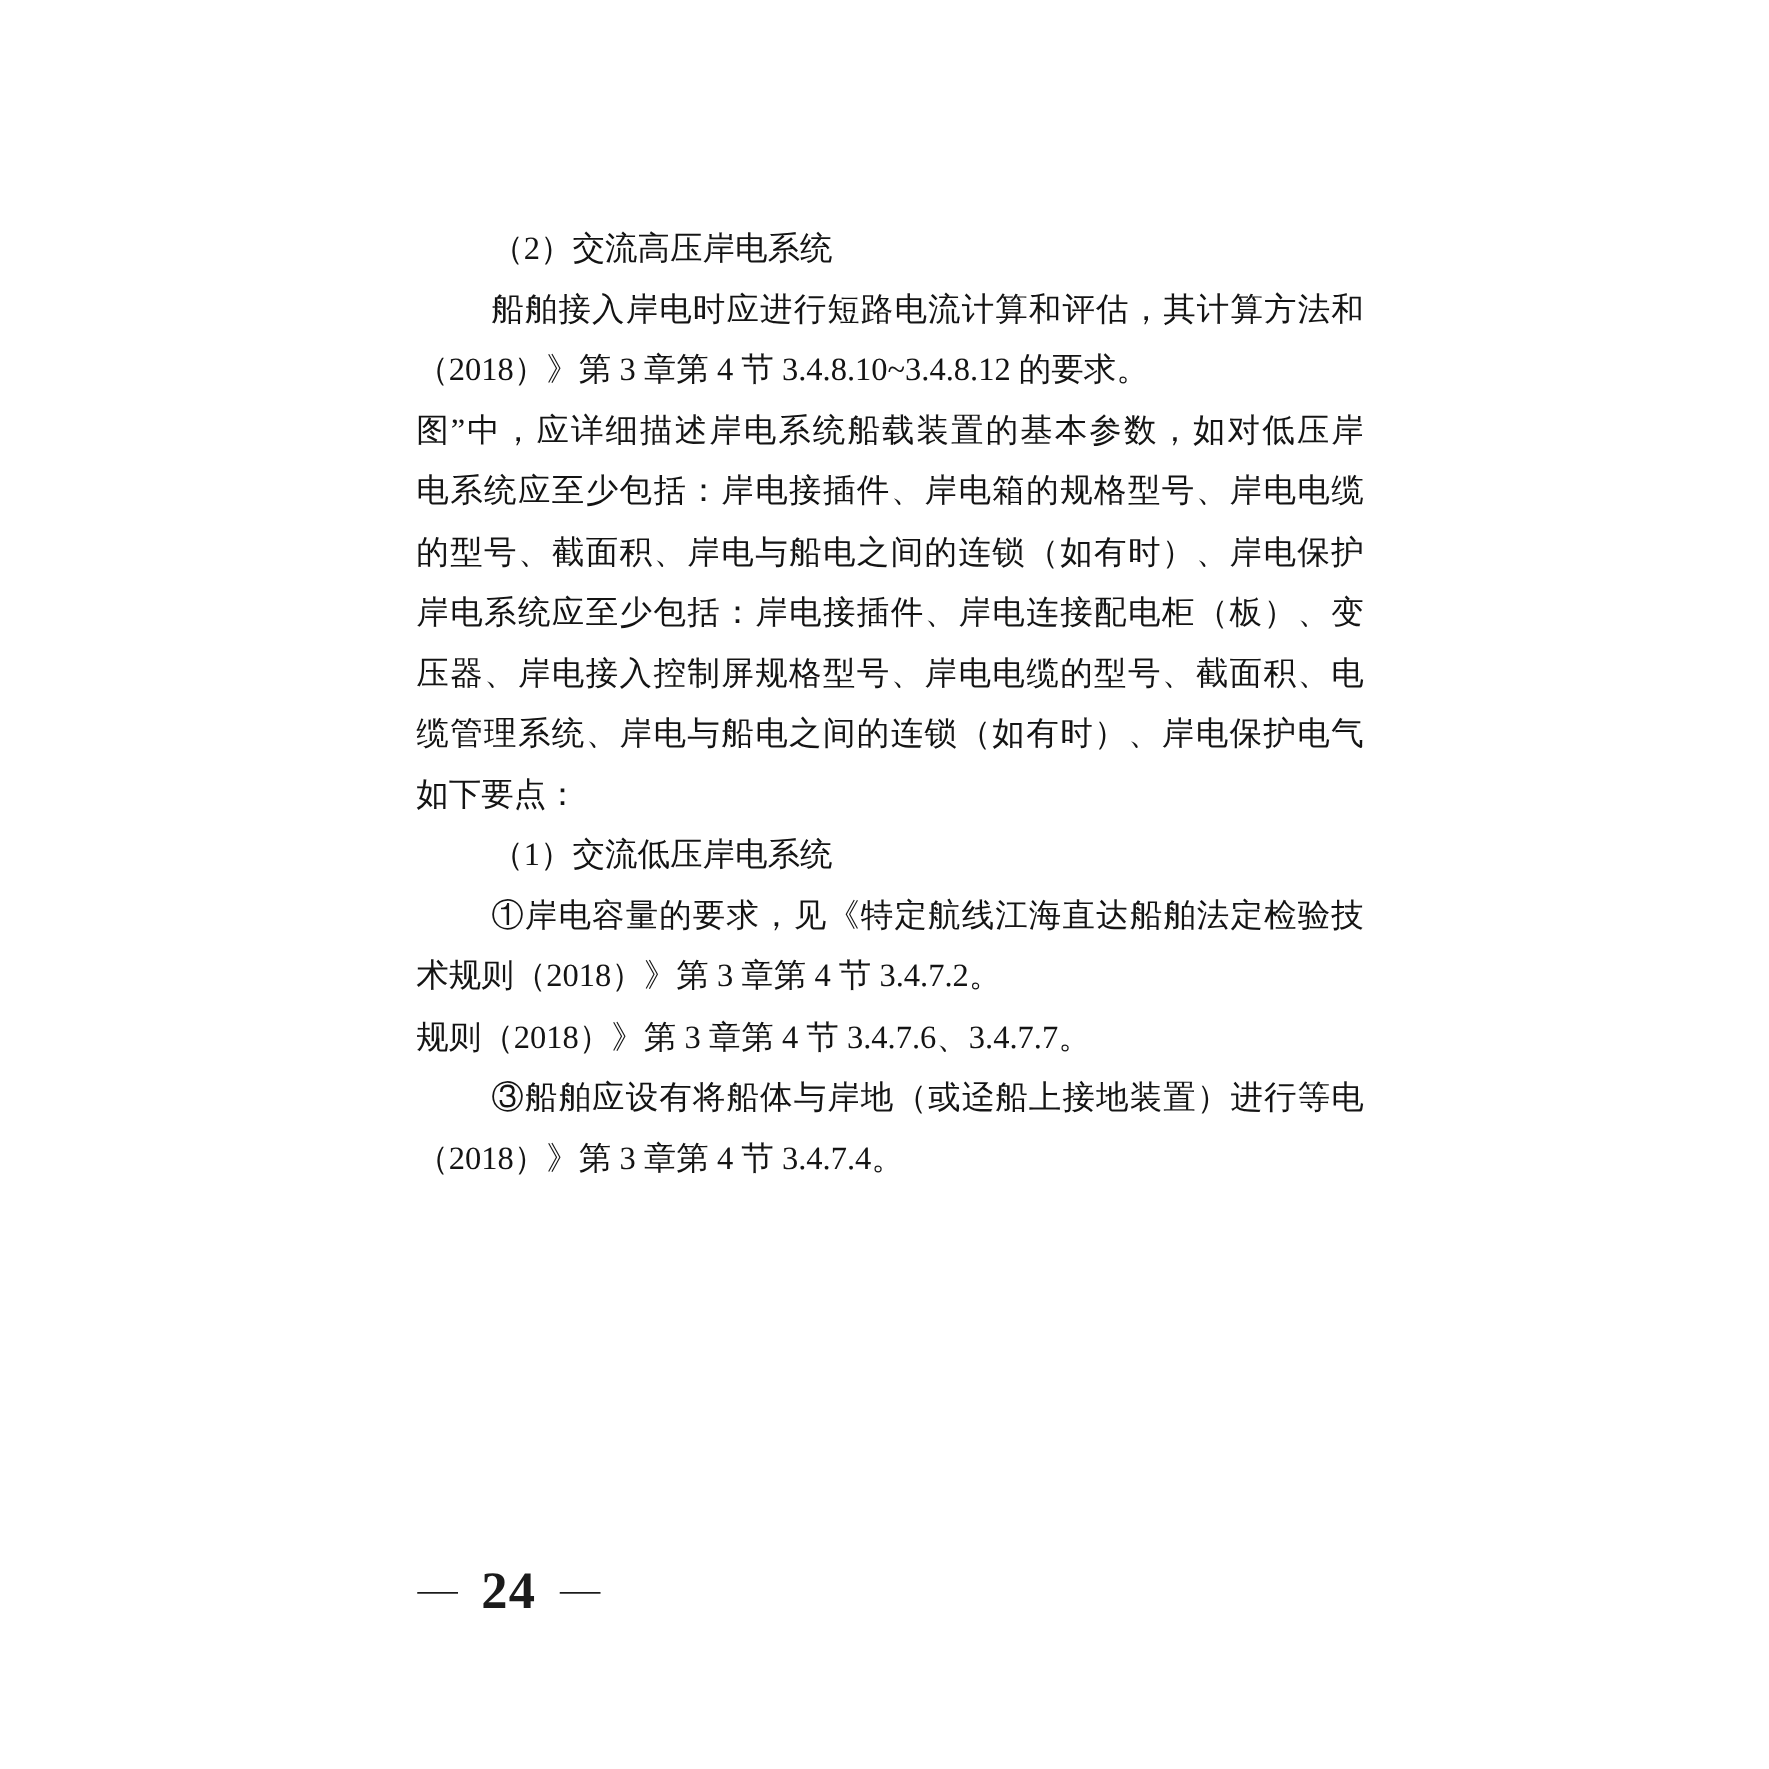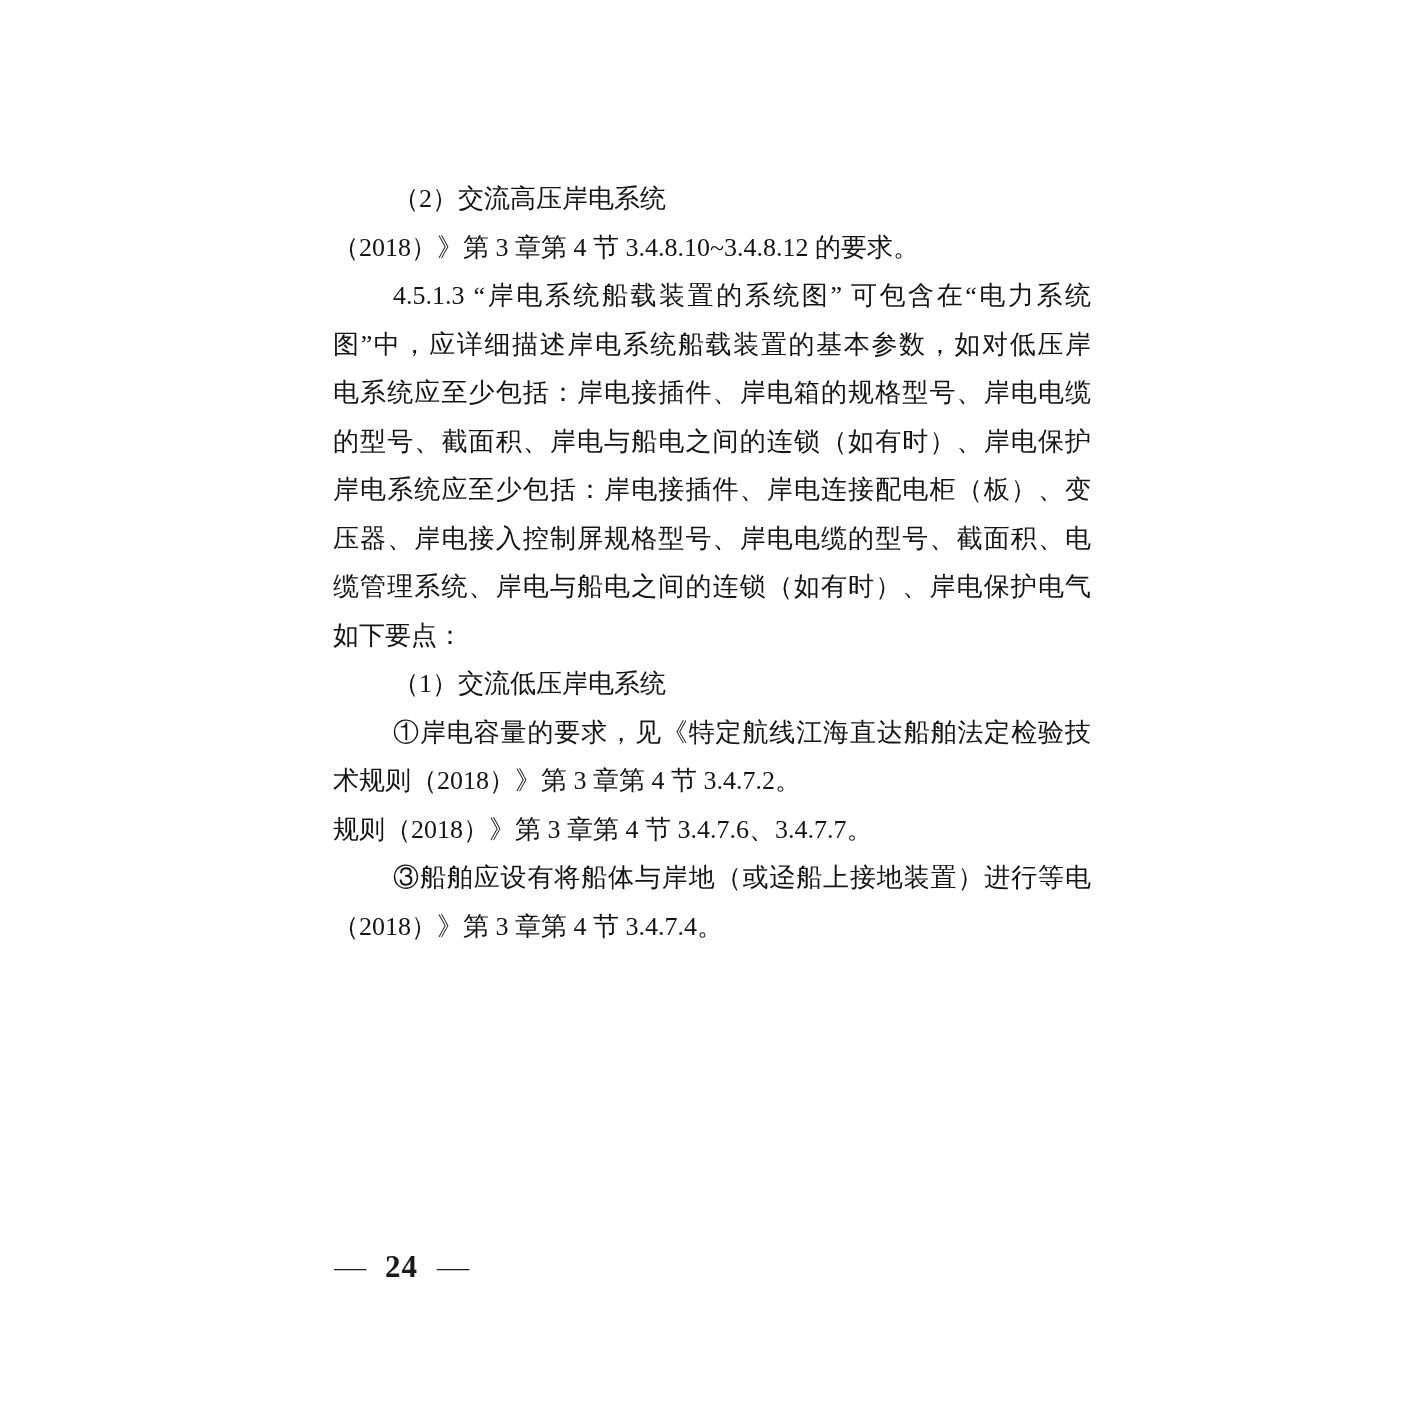--- a/index.html
+++ b/index.html
@@ -41,37 +41,37 @@
     left: 336px;
     top: 1249px;
     display: flex;
     align-items: center;
     gap: 21px;
     font-size: 30px;
     color: #1b1b1b;
   }
   .footer .pagenum {
     font-weight: 700;
-    font-size: 31px;
+    font-size: 42px;
     letter-spacing: 1px;
   }
   .footer .dash {
     font-size: 28px;
     transform: scaleX(1.15);
   }
 </style>
 </head>
 <body>
 
 <div class="page">
 
   <div class="text-block">
     <div class="line indent end">（2）交流高压岸电系统</div>
+    <div class="line indent">船舶接入岸电时应进行短路电流计算和评估，其计算方法和</div>
     <div class="line end">（2018）》第 3 章第 4 节 3.4.8.10~3.4.8.12 的要求。</div>
-    <div class="line indent">4.5.1.3 “岸电系统船载装置的系统图” 可包含在“电力系统</div>
     <div class="line">图”中，应详细描述岸电系统船载装置的基本参数，如对低压岸</div>
     <div class="line">电系统应至少包括：岸电接插件、岸电箱的规格型号、岸电电缆</div>
     <div class="line">的型号、截面积、岸电与船电之间的连锁（如有时）、岸电保护</div>
     <div class="line">岸电系统应至少包括：岸电接插件、岸电连接配电柜（板）、变</div>
     <div class="line">压器、岸电接入控制屏规格型号、岸电电缆的型号、截面积、电</div>
     <div class="line">缆管理系统、岸电与船电之间的连锁（如有时）、岸电保护电气</div>
     <div class="line end">如下要点：</div>
     <div class="line indent end">（1）交流低压岸电系统</div>
     <div class="line indent">①岸电容量的要求，见《特定航线江海直达船舶法定检验技</div>
     <div class="line end">术规则（2018）》第 3 章第 4 节 3.4.7.2。</div>

